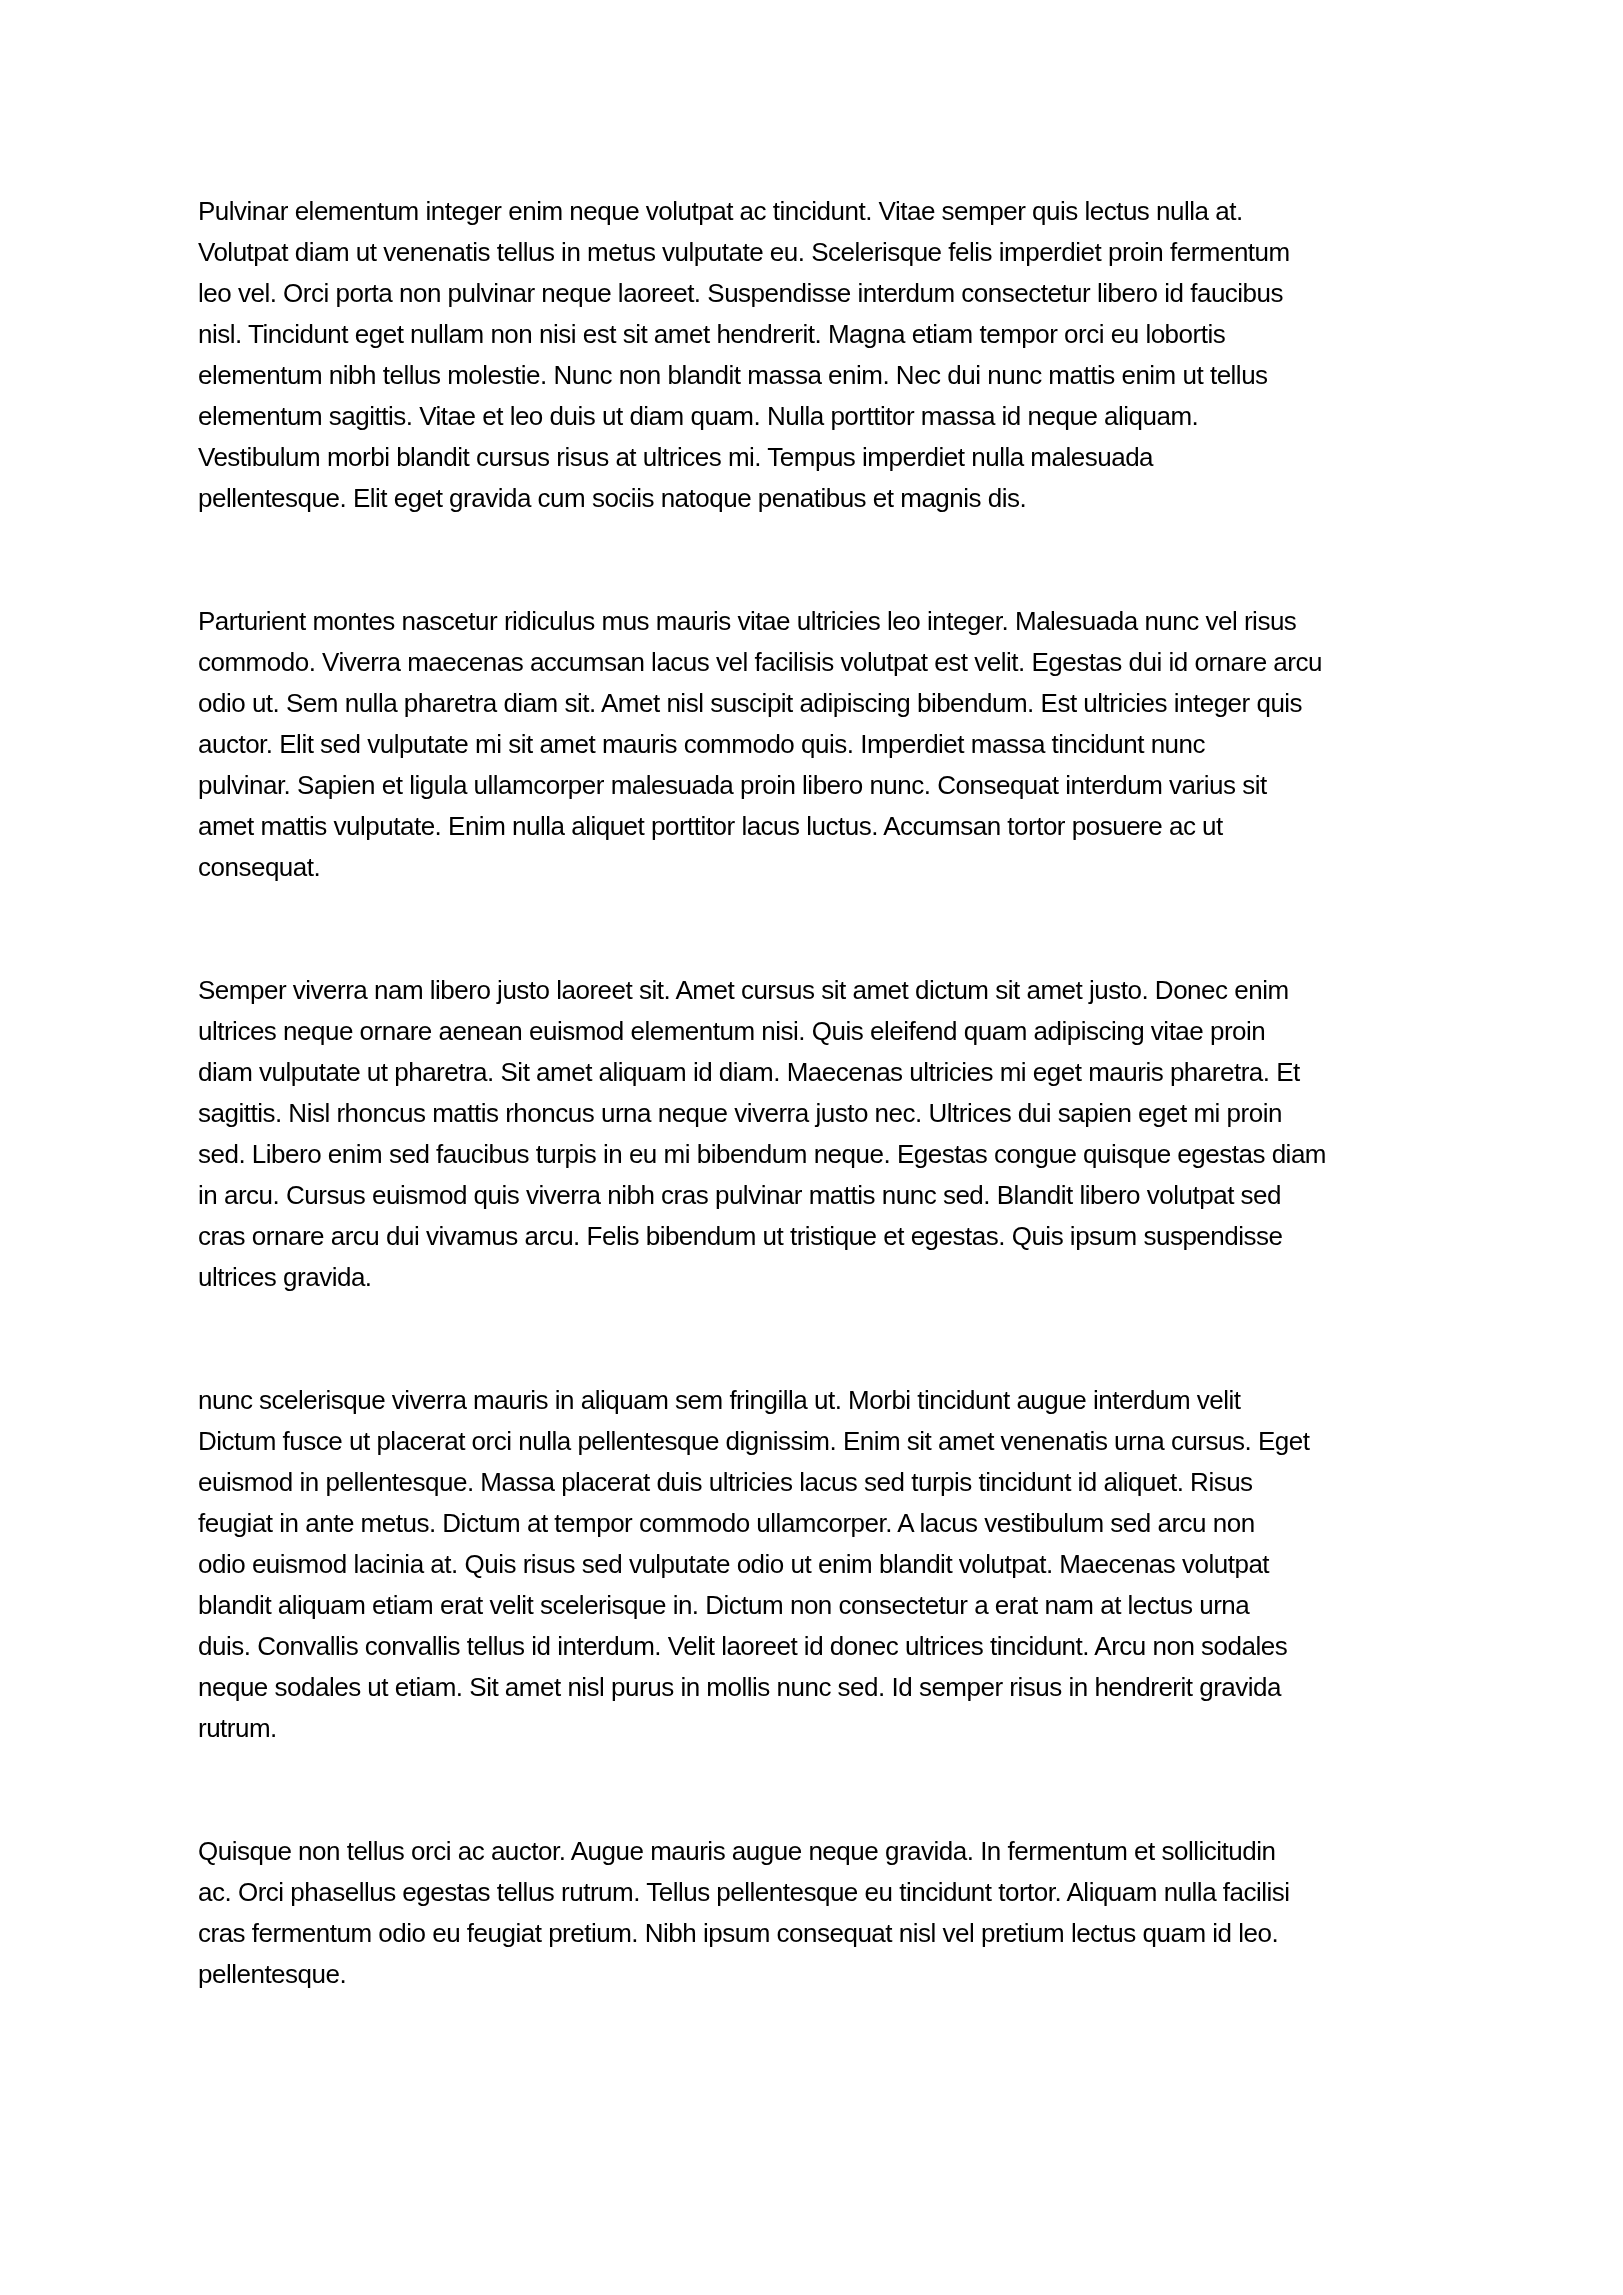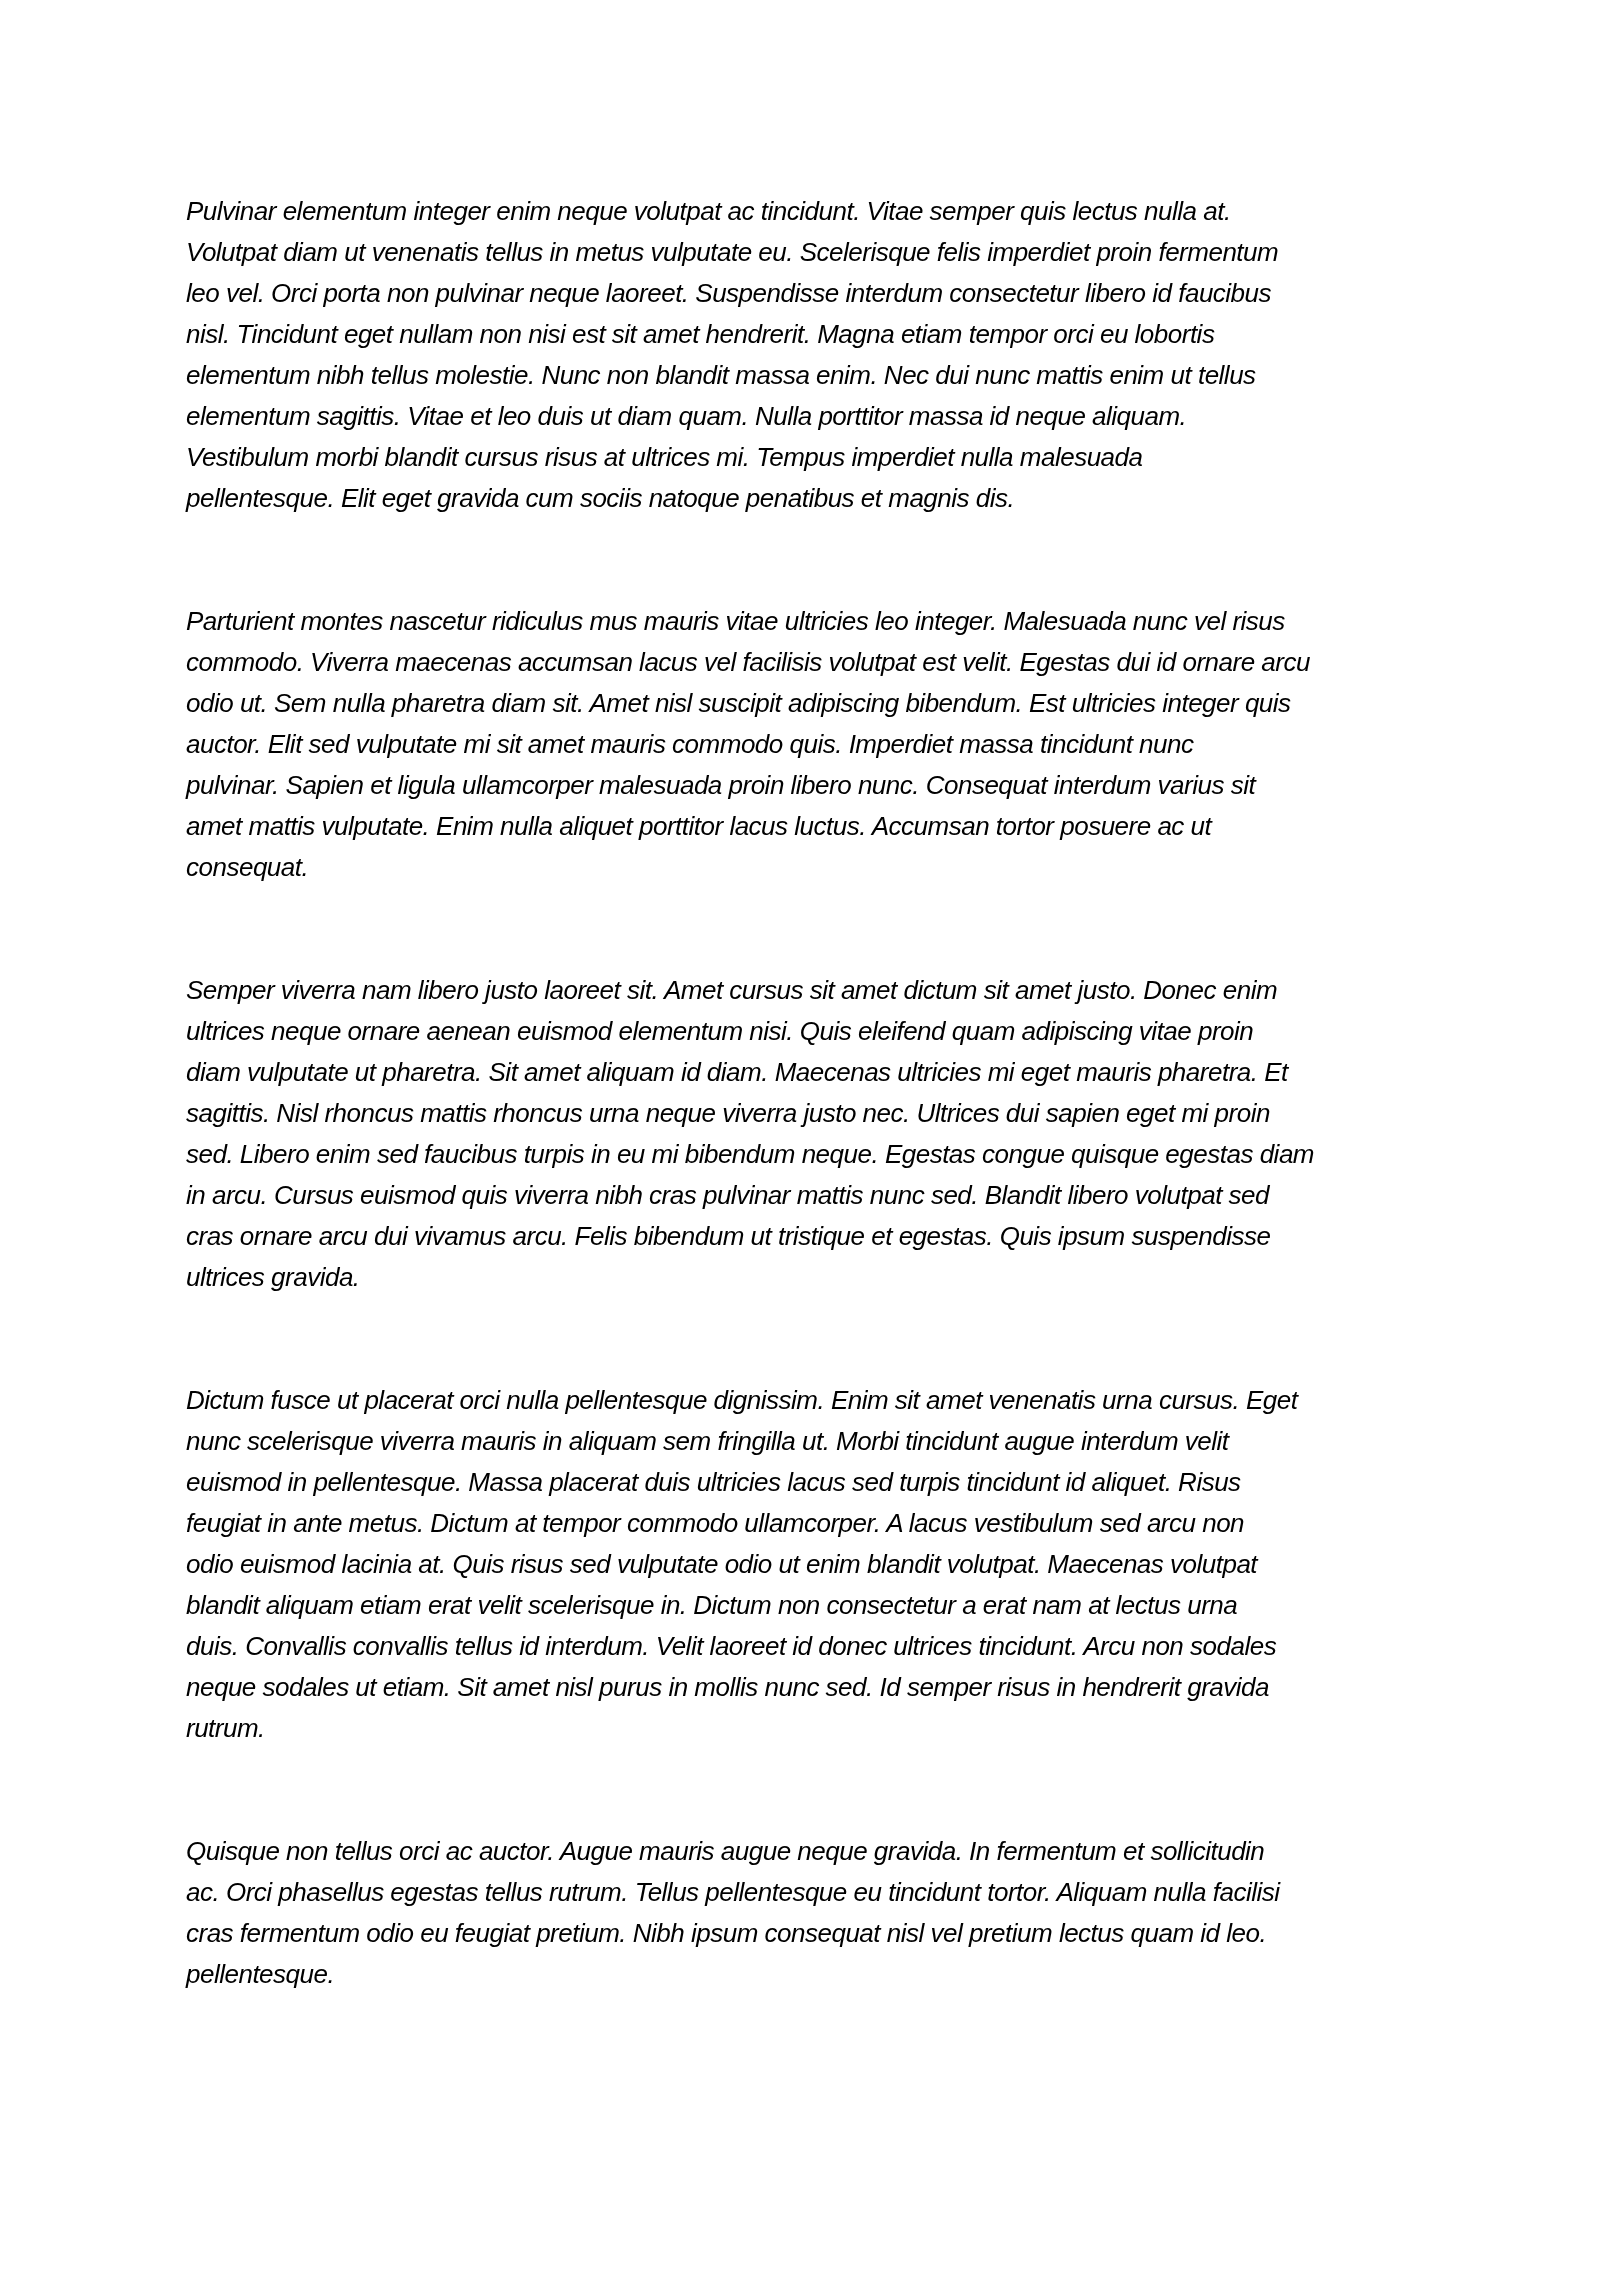--- a/index.html
+++ b/index.html
@@ -18,23 +18,22 @@
     left: 186px;
     top: 191px;
     width: 1256px;
     color: #000000;
     font-size: 26px;
     line-height: 41px;
     letter-spacing: -0.5px;
     font-weight: 400;
   }
   .para {
-    margin: 0 0 82px 0;
+    margin: 0 0 82px 12px;
     padding: 0;
-    font-style: italic;
   }
   .line {
     display: block;
     white-space: pre;
   }
 </style>
 </head>
 <body>
 
 <div class="page-content" id="doc-body">
@@ -61,22 +60,22 @@
       <span class="line">Semper viverra nam libero justo laoreet sit. Amet cursus sit amet dictum sit amet justo. Donec enim</span>
       <span class="line">ultrices neque ornare aenean euismod elementum nisi. Quis eleifend quam adipiscing vitae proin</span>
       <span class="line">diam vulputate ut pharetra. Sit amet aliquam id diam. Maecenas ultricies mi eget mauris pharetra. Et</span>
       <span class="line">sagittis. Nisl rhoncus mattis rhoncus urna neque viverra justo nec. Ultrices dui sapien eget mi proin</span>
       <span class="line">sed. Libero enim sed faucibus turpis in eu mi bibendum neque. Egestas congue quisque egestas diam</span>
       <span class="line">in arcu. Cursus euismod quis viverra nibh cras pulvinar mattis nunc sed. Blandit libero volutpat sed</span>
       <span class="line">cras ornare arcu dui vivamus arcu. Felis bibendum ut tristique et egestas. Quis ipsum suspendisse</span>
       <span class="line">ultrices gravida.</span>
     </p>
     <p class="para">
+      <span class="line">nunc scelerisque viverra mauris in aliquam sem fringilla ut. Morbi tincidunt augue interdum velit</span>
       <span class="line">Dictum fusce ut placerat orci nulla pellentesque dignissim. Enim sit amet venenatis urna cursus. Eget</span>
-      <span class="line">nunc scelerisque viverra mauris in aliquam sem fringilla ut. Morbi tincidunt augue interdum velit</span>
       <span class="line">euismod in pellentesque. Massa placerat duis ultricies lacus sed turpis tincidunt id aliquet. Risus</span>
       <span class="line">feugiat in ante metus. Dictum at tempor commodo ullamcorper. A lacus vestibulum sed arcu non</span>
       <span class="line">odio euismod lacinia at. Quis risus sed vulputate odio ut enim blandit volutpat. Maecenas volutpat</span>
       <span class="line">blandit aliquam etiam erat velit scelerisque in. Dictum non consectetur a erat nam at lectus urna</span>
       <span class="line">duis. Convallis convallis tellus id interdum. Velit laoreet id donec ultrices tincidunt. Arcu non sodales</span>
       <span class="line">neque sodales ut etiam. Sit amet nisl purus in mollis nunc sed. Id semper risus in hendrerit gravida</span>
       <span class="line">rutrum.</span>
     </p>
     <p class="para">
       <span class="line">Quisque non tellus orci ac auctor. Augue mauris augue neque gravida. In fermentum et sollicitudin</span>

